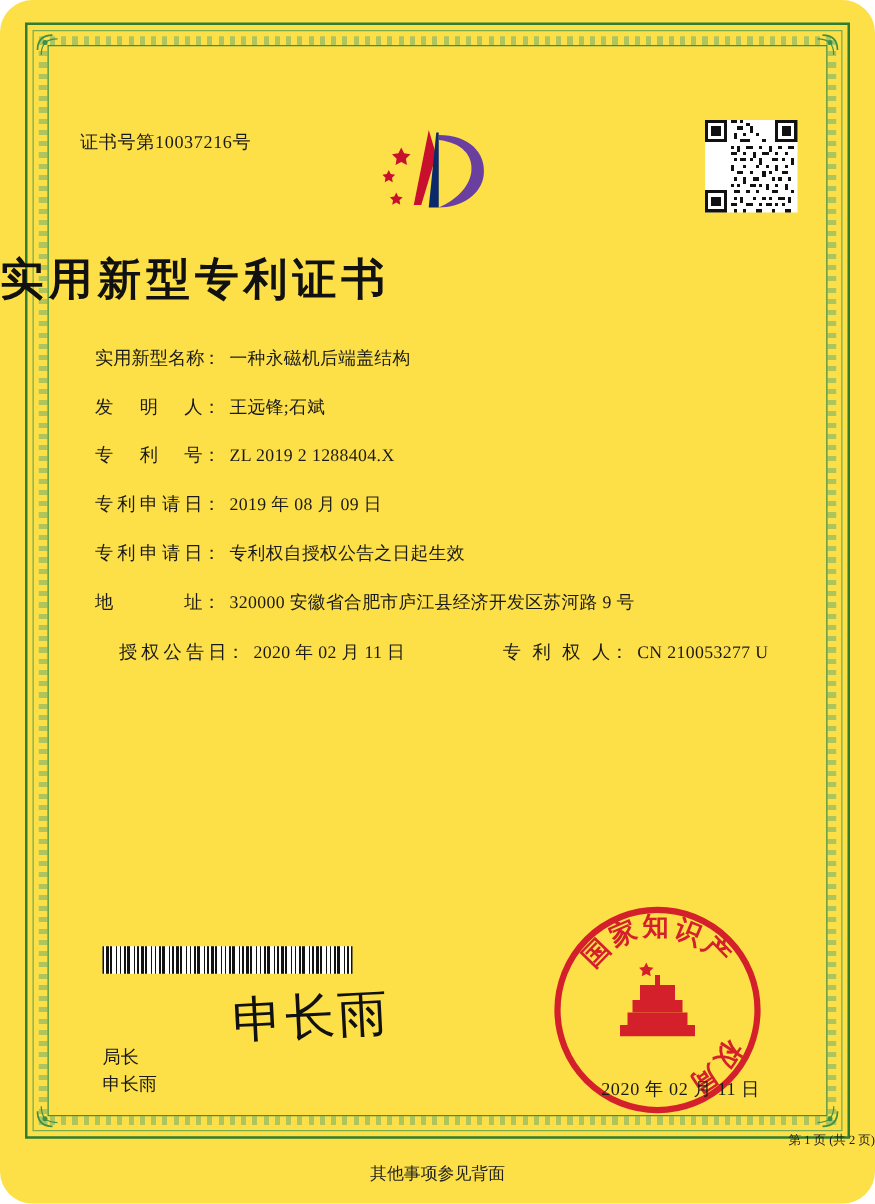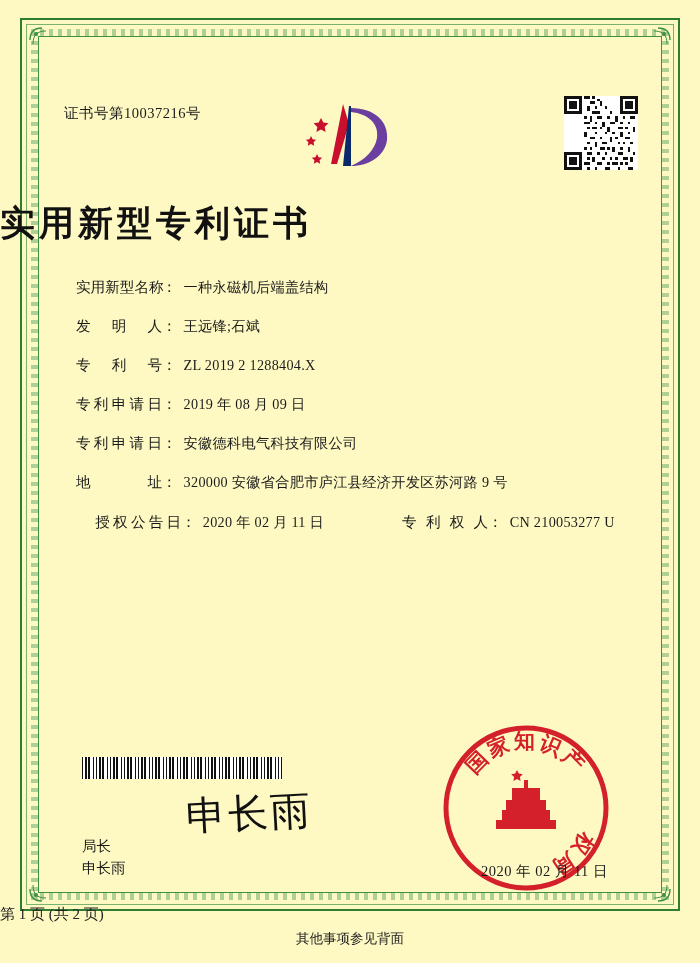--- a/index.html
+++ b/index.html
@@ -12,21 +12,22 @@
     height: 963px;
     font-family: "Liberation Serif", serif;
     color: #1a1a1a;
     position: relative;
     overflow: hidden;
   }
 
   .page {
     position: absolute;
     inset: 0;
-    background: #fef9c3;
+    background: #fde047;
+    border-radius: 26px;
   }
 
   
   .border-outer {
     position: absolute;
     left: 20px;
     top: 18px;
     right: 20px;
     bottom: 52px;
     border: 2px solid #2e7d32;
@@ -207,22 +208,22 @@
     font-size: 14.5px;
     color: #1a1a1a;
     letter-spacing: .5px;
   }
 
   .page-no {
     position: absolute;
     left: 0;
     right: 0;
     top: 905px;
-    text-align: left;
-    font-size: 15px;
+    text-align: right;
+    font-size: 10px;
     color: #222;
   }
   .footnote {
     position: absolute;
     left: 0;
     right: 0;
     top: 930px;
     text-align: center;
     font-size: 13.5px;
     color: #222;
@@ -380,21 +381,21 @@
       <span class="field-value">ZL 2019 2 1288404.X</span>
     </div>
     <div class="field-row">
       <span class="field-label">专利申请日</span>
       <span class="field-colon">：</span>
       <span class="field-value">2019 年 08 月 09 日</span>
     </div>
     <div class="field-row">
       <span class="field-label">专利申请日</span>
       <span class="field-colon">：</span>
-      <span class="field-value">安徽德科电气科技有限公司</span>
+      <span class="field-value">专利权自授权公告之日起生效</span>
     </div>
     <div class="field-row">
       <span class="field-label">地址</span>
       <span class="field-colon">：</span>
       <span class="field-value">320000 安徽省合肥市庐江县经济开发区苏河路 9 号</span>
     </div>
     <div class="field-row pair">
       <span class="field-label">授权公告日</span>
       <span class="field-colon">：</span>
       <span class="field-value">2020 年 02 月 11 日</span>

